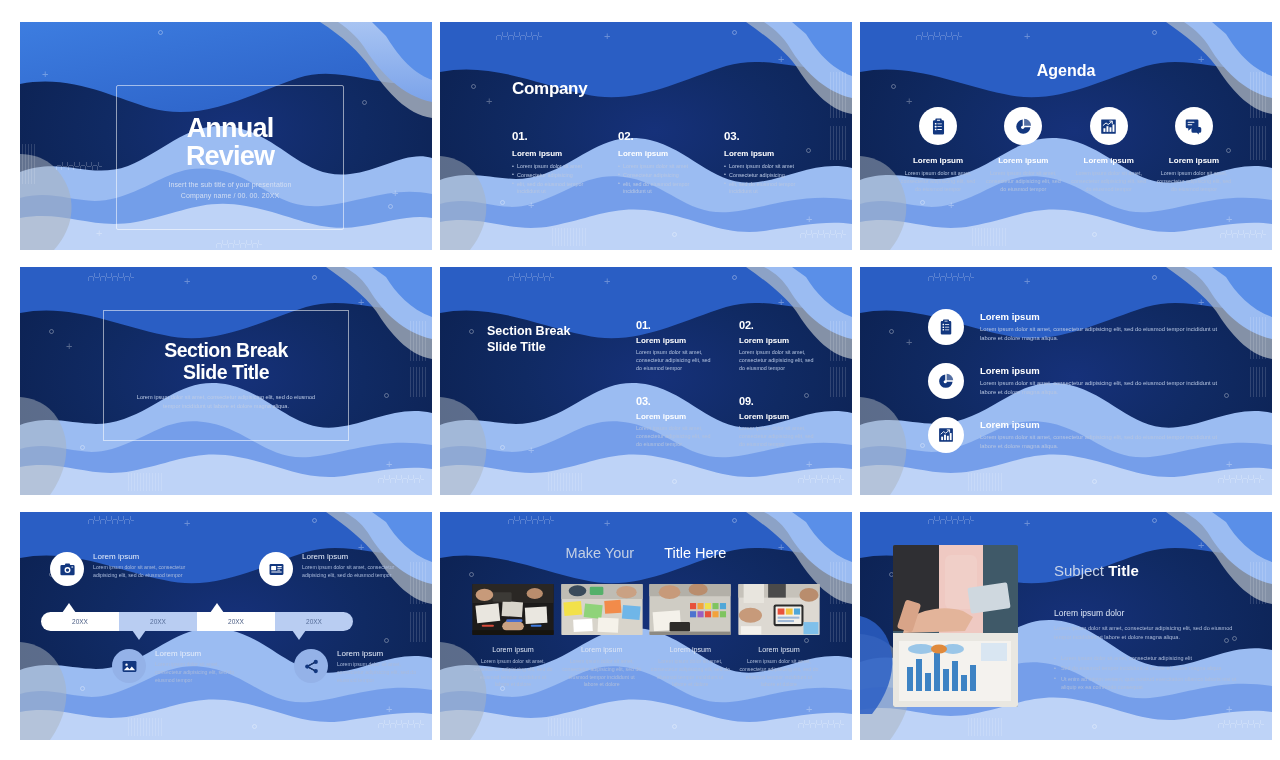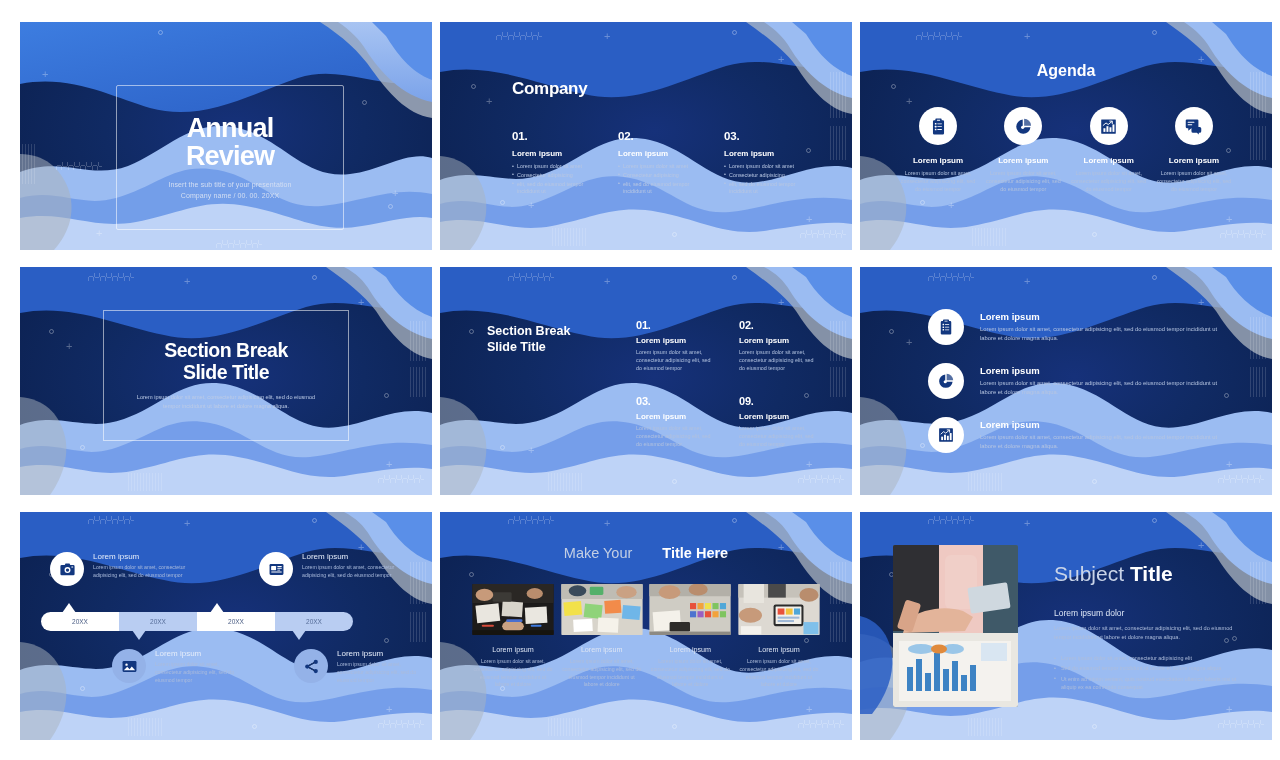--- a/index.html
+++ b/index.html
@@ -129,32 +129,32 @@
   .s7-seg { flex: 1; display: flex; align-items: center; justify-content: center; font-size: 6.5px; }
   .s7-seg.w { background: #ffffff; color: #4a5d84; }
   .s7-seg.b { background: #b9cdf2; color: #566d99; }
   .s7-ptr { position: absolute; width: 0; height: 0; }
   .s7-ptr.up { border-left: 7px solid transparent; border-right: 7px solid transparent; border-bottom: 10px solid #ffffff; top: 91px; }
   .s7-ptr.down { border-left: 7px solid transparent; border-right: 7px solid transparent; border-top: 10px solid #ffffff; top: 118px; }
   .s7-ptr.downb { border-top-color: #b9cdf2; }
 
   
   .s8-head { position: absolute; top: 33px; left: 0; right: 0; text-align: center; font-size: 14.5px; color: #c3cfe4; font-weight: normal; }
-  .s8-head b { color: #fff; font-weight: bold; margin-left: 26px; }
+  .s8-head b { color: #fff; font-weight: normal; margin-left: 26px; }
   .s8-row { position: absolute; top: 72px; left: 32px; right: 32px; display: flex; justify-content: space-between; }
   .s8-card { width: 82px; }
   .s8-img { width: 82px; height: 51px; overflow: hidden; border-radius: 1px; position: relative; }
   .s8-img svg { width: 100%; height: 100%; display: block; }
   .s8-cap { margin-top: 10px; font-size: 7.2px; color: #dde5f4; text-align: center; }
   .s8-txt { margin-top: 4px; font-size: 5.2px; color: #aebddb; text-align: center; line-height: 1.5; }
 
   
   .s9-img { position: absolute; left: 33px; top: 33px; width: 125px; height: 162px; overflow: hidden; border-radius: 2px; }
   .s9-img svg { width: 100%; height: 100%; display: block; }
-  .s9-title { position: absolute; left: 194px; top: 50px; font-size: 21px; color: #c9d4e8; font-weight: normal; }
+  .s9-title { position: absolute; left: 194px; top: 50px; font-size: 15px; color: #c9d4e8; font-weight: normal; }
   .s9-title b { color: #fff; font-weight: bold; }
   .s9-sub { position: absolute; left: 194px; top: 96px; font-size: 8.5px; color: #dce5f5; }
   .s9-para { position: absolute; left: 194px; top: 112px; width: 185px; font-size: 5.6px; color: #aebddb; line-height: 1.62; }
   .s9-list { position: absolute; left: 194px; top: 142px; width: 185px; list-style: none; }
   .s9-list li { font-size: 5.4px; color: #aebddb; line-height: 1.55; position: relative; padding-left: 7px; margin-bottom: 2px; }
   .s9-list li::before { content: "•"; position: absolute; left: 0; top: -0.5px; }
 </style>
 </head>
 <body>
 

